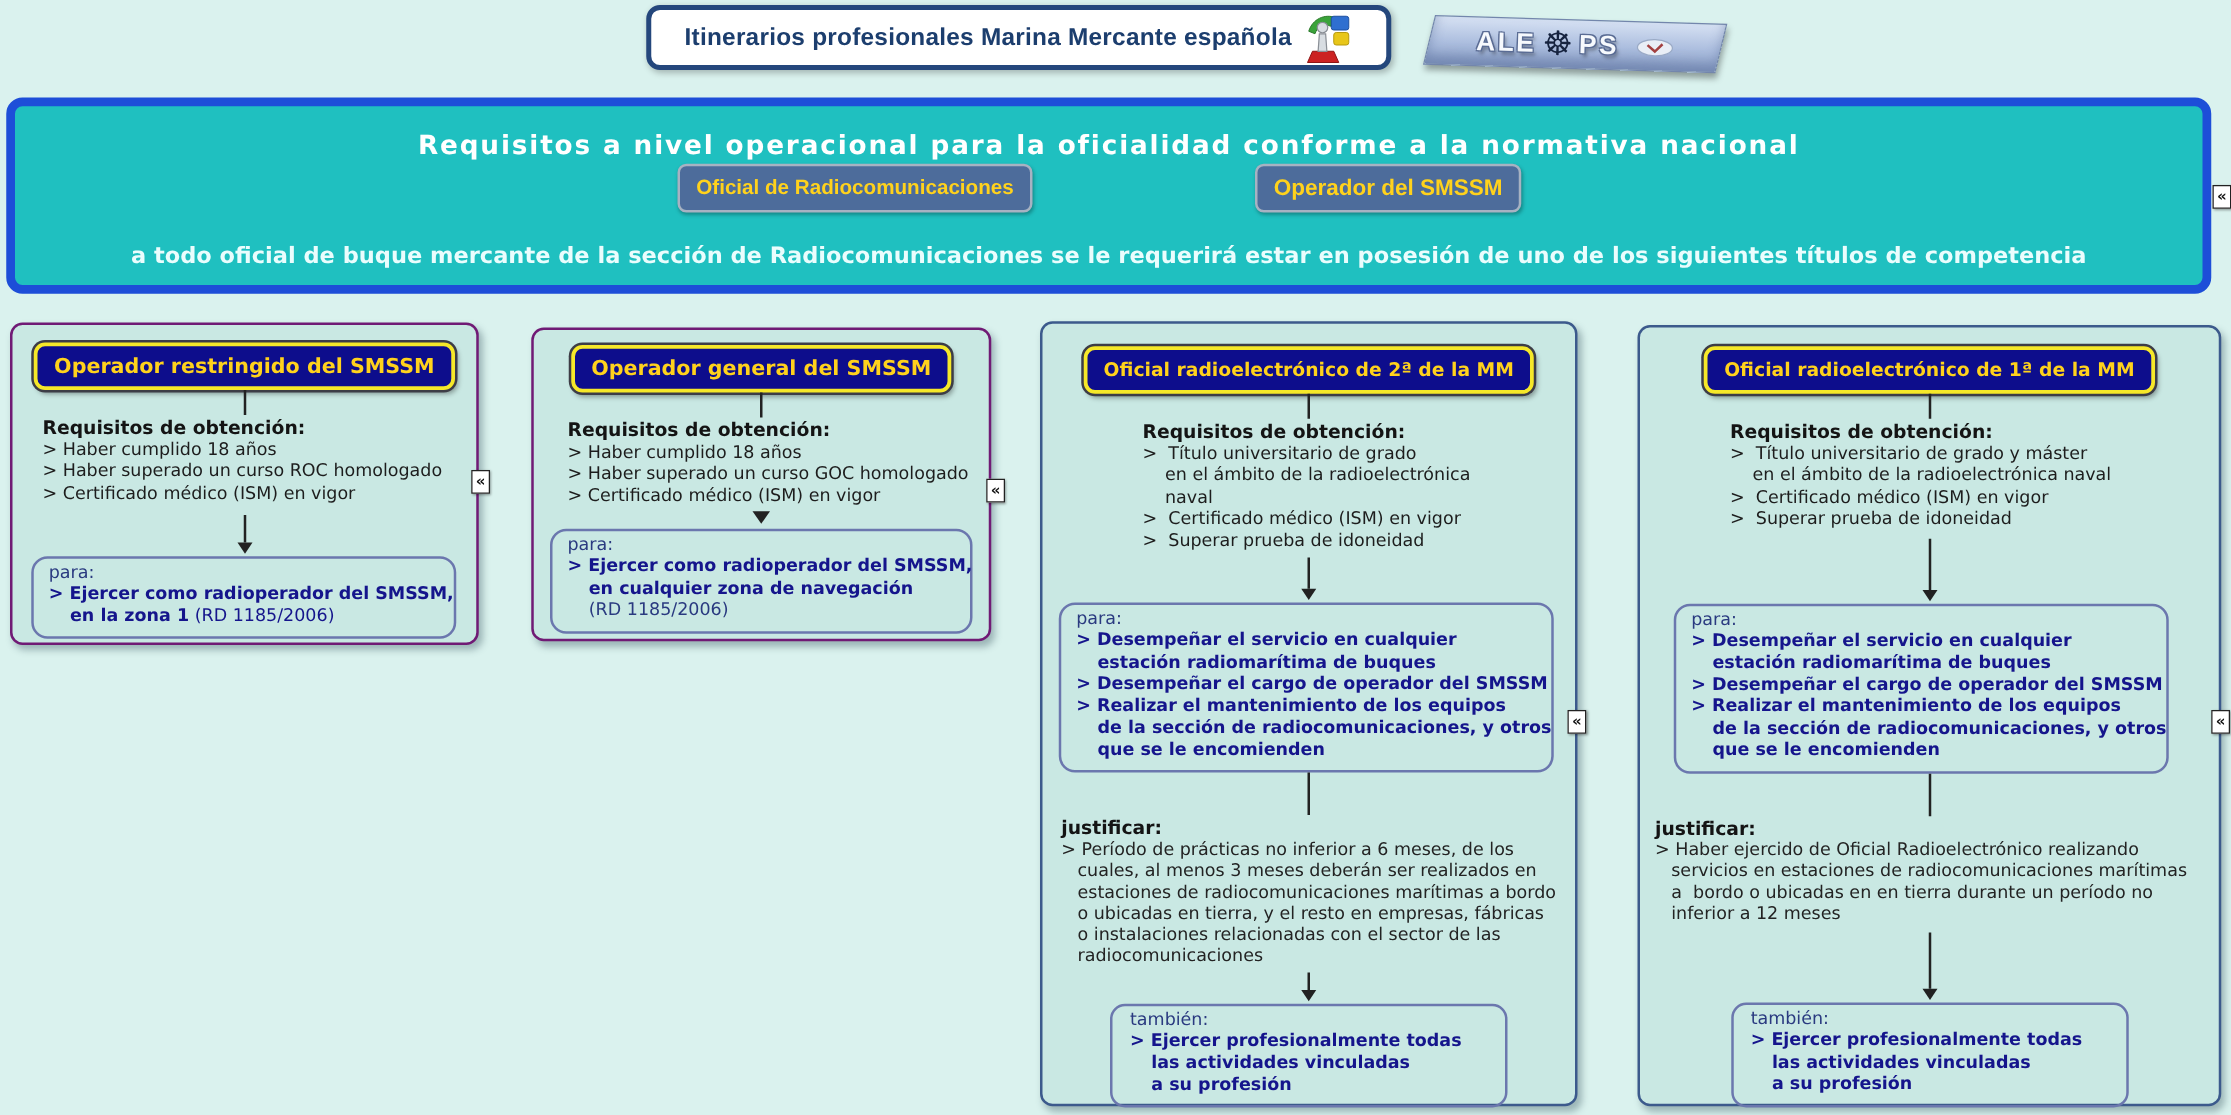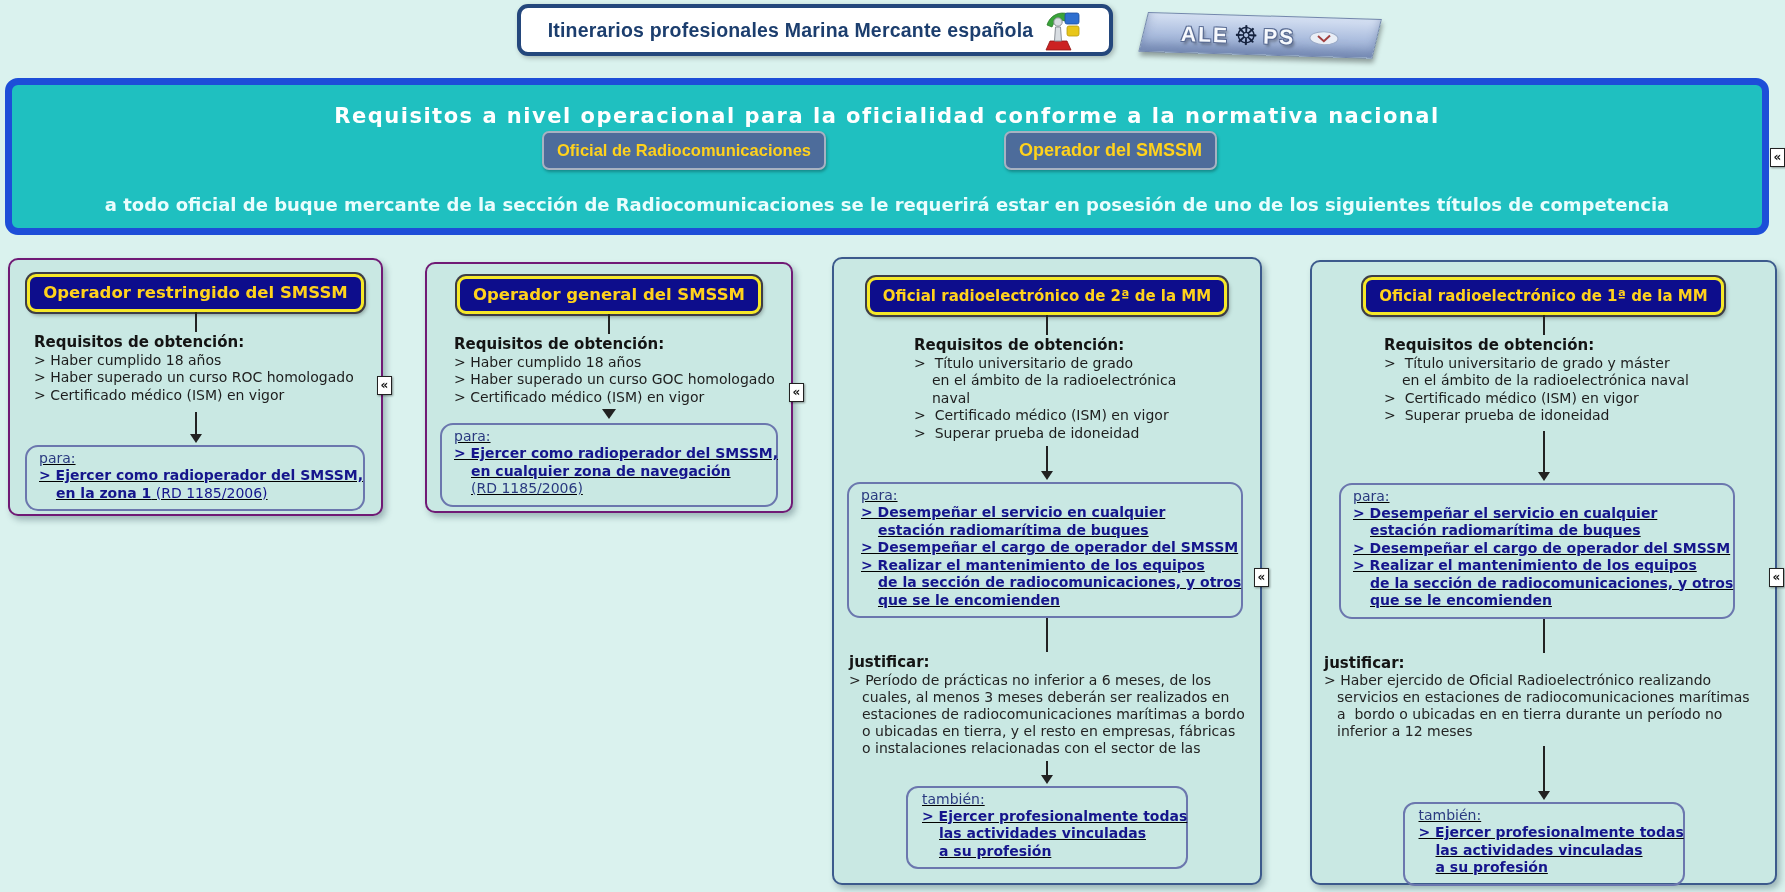--- a/index.html
+++ b/index.html
@@ -64,30 +64,30 @@
   .c2 .req{padding-left:27px;}
   .c3 .req{padding-left:80px;}
   .c4 .req{padding-left:72px;}
   .req .ind{padding-left:18px;}
 
   .arrow{display:flex;flex-direction:column;align-items:center;}
   .stem{width:2px;background:#222;}
   .ahead{width:0;height:0;border-left:6px solid transparent;border-right:6px solid transparent;border-top:9px solid #222;}
   .c2 .ahead{border-left-width:7px;border-right-width:7px;border-top-width:10px;}
 
-  .nbox{border:2px solid #6b77ae;border-radius:13px;padding:3px 10px 7px 12px;box-sizing:border-box;text-decoration:underline;}
+  .nbox{border:2px solid #6b77ae;border-radius:13px;padding:3px 10px 7px 12px;box-sizing:border-box;}
   .nlabel{font:14px/17px "DejaVu Sans",sans-serif;color:#2a3a80;}
   .nbox .ln{color:#2a3a80;}
   .nbox .ln.b{color:#15158c;}
   .nbox .ind{padding-left:17px;}
   .c1 .note{margin:0 16px 0 15px;}
   .c2 .note{margin:0 13px;}
   .c3 .note{margin:0 17px 0 13px;}
   .c4 .note{margin:0 40px 0 27px;}
-  .also{width:282px;margin:0 auto;border-radius:12px;padding-left:14px;}
+  .also{width:318px;margin:0 auto;border-radius:12px;padding-left:14px;}
 
   .just{margin-top:2px;}
   .c3 .just{padding-left:15px;padding-right:6px;}
   .c4 .just{padding-left:12px;}
   .just .ln{line-height:17px;color:#232323;}
   .just .ind{padding-left:13px;}
 
   
   .chev{position:absolute;width:15px;height:19px;background:#ffffff;border:1px solid #222;
         font:bold 12px/17px "DejaVu Sans",sans-serif;text-align:center;color:#111;cursor:pointer;
@@ -200,20 +200,21 @@
         <div class="arrow">
           <div class="stem" style="height: 34px;"></div>
         </div>
         <div class="just" style="margin-top: 2px;">
           <div class="sec-label">justificar:</div>
           <div class="ln">&gt; Período de prácticas no inferior a 6 meses, de los</div>
           <div class="ln ind">cuales, al menos 3 meses deberán ser realizados en</div>
           <div class="ln ind">estaciones de radiocomunicaciones marítimas a bordo</div>
           <div class="ln ind">o ubicadas en tierra, y el resto en empresas, fábricas</div>
           <div class="ln ind">o instalaciones relacionadas con el sector de las</div>
+          <div class="ln ind">radiocomunicaciones</div>
         </div>
         <div class="arrow" style="margin-top: 4px;">
           <div class="stem" style="height: 14px;"></div>
           <div class="ahead"></div>
         </div>
         <div class="nbox also" style="margin-top: 2px;">
           <div class="nlabel">también:</div>
           <div class="ln b">&gt; Ejercer profesionalmente todas</div>
           <div class="ln b ind">las actividades vinculadas</div>
           <div class="ln b ind">a su profesión</div>

